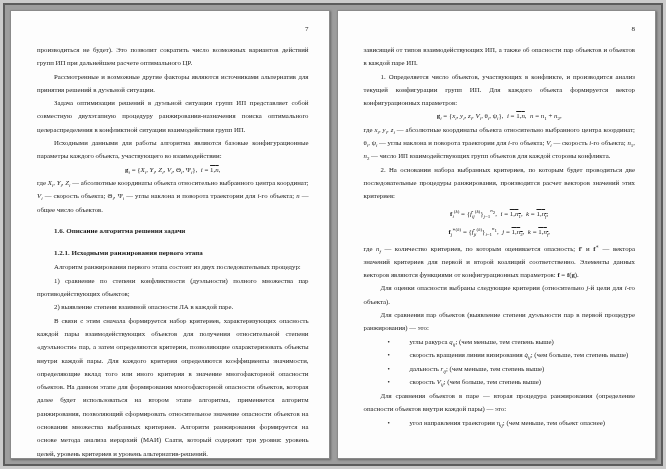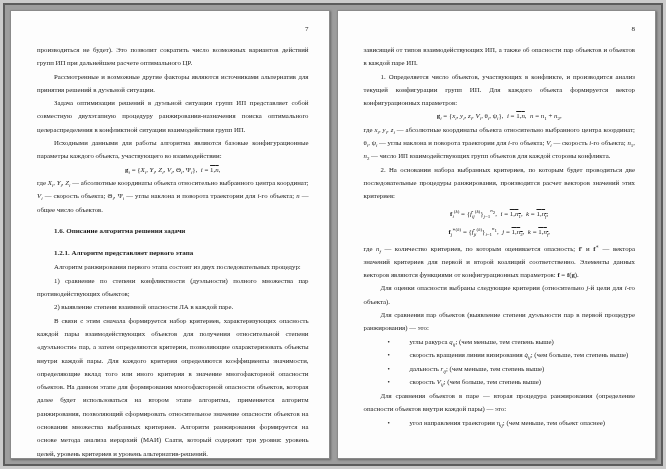--- a/index.html
+++ b/index.html
@@ -30,21 +30,21 @@
 
     <div class="page">
       <div class="page-num">7</div>
       <p class="cont">производиться не будет). Это позволит сократить число возможных вариантов действий групп ИП при дальнейшем расчете оптимального ЦР.</p>
       <p class="p">Рассмотренные и возможные другие факторы являются источниками альтернатив для принятия решений в дуэльной ситуации.</p>
       <p class="p">Задача оптимизации решений в дуэльной ситуации групп ИП представляет собой совместную двухэтапную процедуру ранжирования-назначения поиска оптимального целераспределения в конфликтной ситуации взаимодействия групп ИП.</p>
       <p class="p">Исходными данными для работы алгоритма являются базовые конфигурационные параметры каждого объекта, участвующего во взаимодействии:</p>
       <p class="fx"><b>g</b><sub><i>i</i></sub> = {<i>X</i><sub><i>i</i></sub>, <i>Y</i><sub><i>i</i></sub>, <i>Z</i><sub><i>i</i></sub>, <i>V</i><sub><i>i</i></sub>, Θ<sub><i>i</i></sub>, Ψ<sub><i>i</i></sub>},&nbsp; <i>i</i> = <span class="ovl">1,<i>n</i></span>,</p>
       <p class="cont">где <i>X</i><sub><i>i</i></sub>, <i>Y</i><sub><i>i</i></sub>, <i>Z</i><sub><i>i</i></sub> — абсолютные координаты объекта относительно выбранного центра координат; <i>V</i><sub><i>i</i></sub> — скорость объекта; Θ<sub><i>i</i></sub>, Ψ<sub><i>i</i></sub> — углы наклона и поворота траектории для <i>i</i>-го объекта; <i>n</i> — общее число объектов.</p>
       <p class="h">1.6. Описание алгоритма решения задачи</p>
-      <p class="h">1.2.1. Алгоритм представляет первого этапа</p>
+      <p class="h">1.2.1. Исходными ранжирования первого этапа</p>
       <p class="p">Алгоритм ранжирования первого этапа состоит из двух последовательных процедур:</p>
       <p class="p">1) сравнение по степени конфликтности (дуэльности) полного множества пар противодействующих объектов;</p>
       <p class="p">2) выявление степени взаимной опасности ЛА в каждой паре.</p>
       <p class="p">В связи с этим сначала формируется набор критериев, характеризующих опасность каждой пары взаимодействующих объектов для получения относительной степени «дуэльности» пар, а затем определяются критерии, позволяющие охарактеризовать объекты внутри каждой пары. Для каждого критерия определяются коэффициенты значимости, определяющие вклад того или иного критерия в значение многофакторной опасности объектов. На данном этапе для формирования многофакторной опасности объектов, которая далее будет использоваться на втором этапе алгоритма, применяется алгоритм ранжирования, позволяющий сформировать относительное значение опасности объектов на основании множества выбранных критериев. Алгоритм ранжирования формируется на основе метода анализа иерархий (МАИ) Саати, который содержит три уровня: уровень целей, уровень критериев и уровень альтернатив-решений.</p>
 
     </div>
 
     <div class="page">
       <div class="page-num">8</div>
       <p class="cont">зависящей от типов взаимодействующих ИП, а также об опасности пар объектов и объектов в каждой паре ИП.</p>

